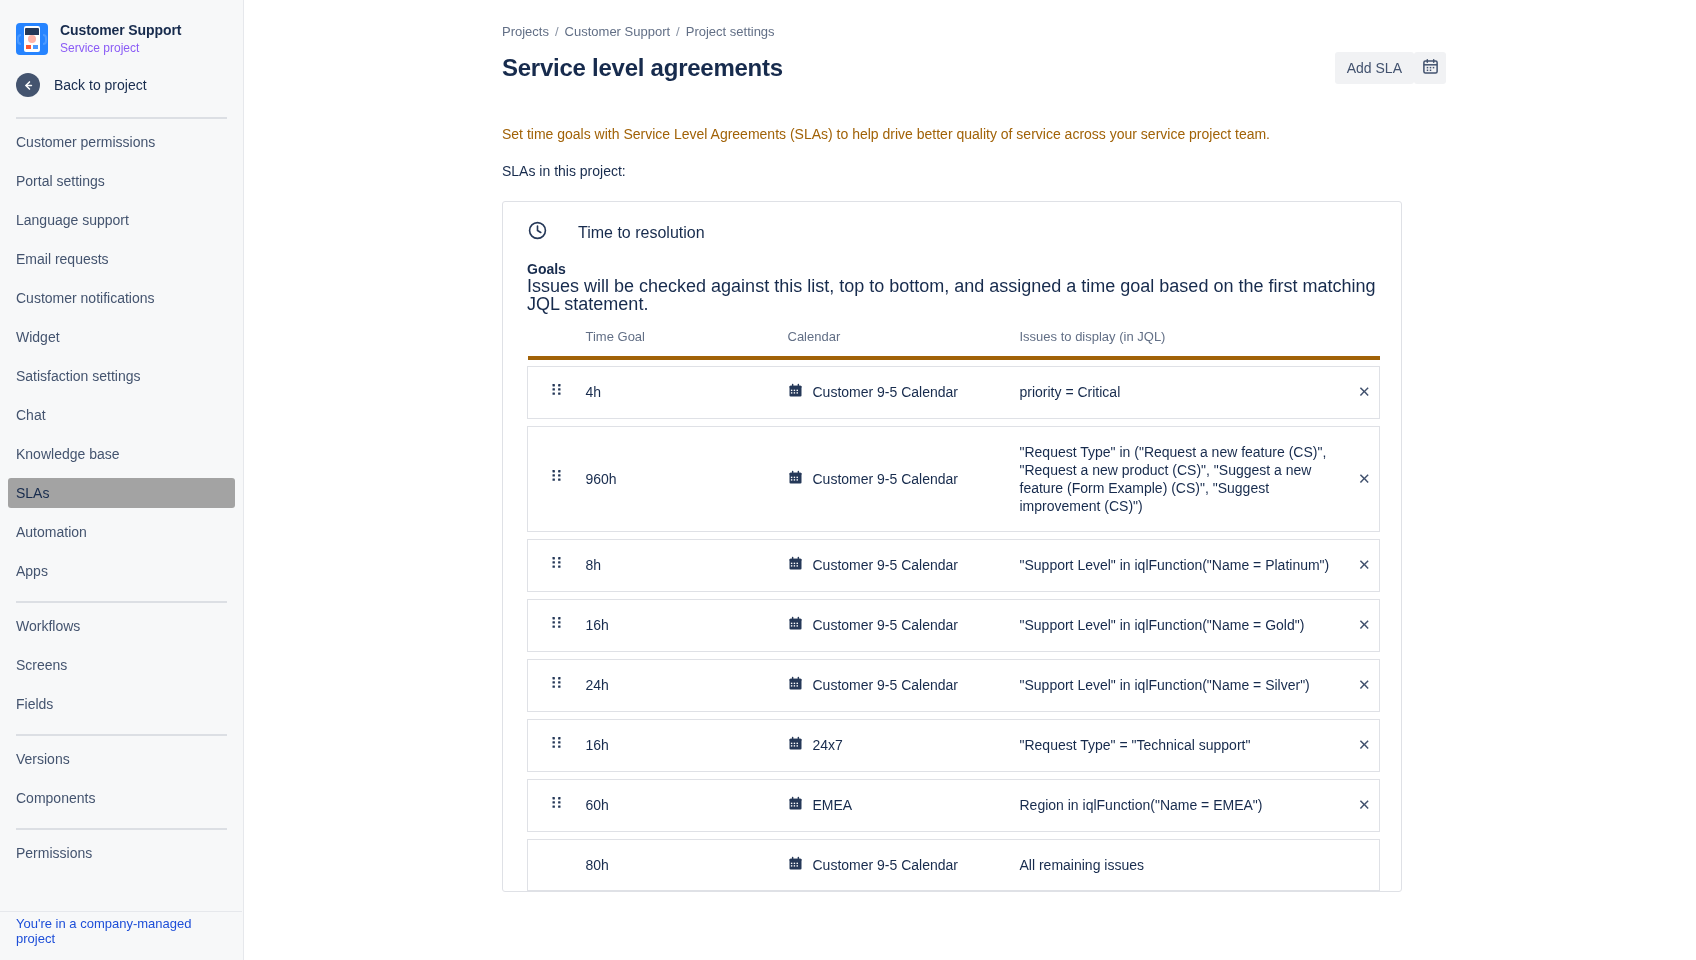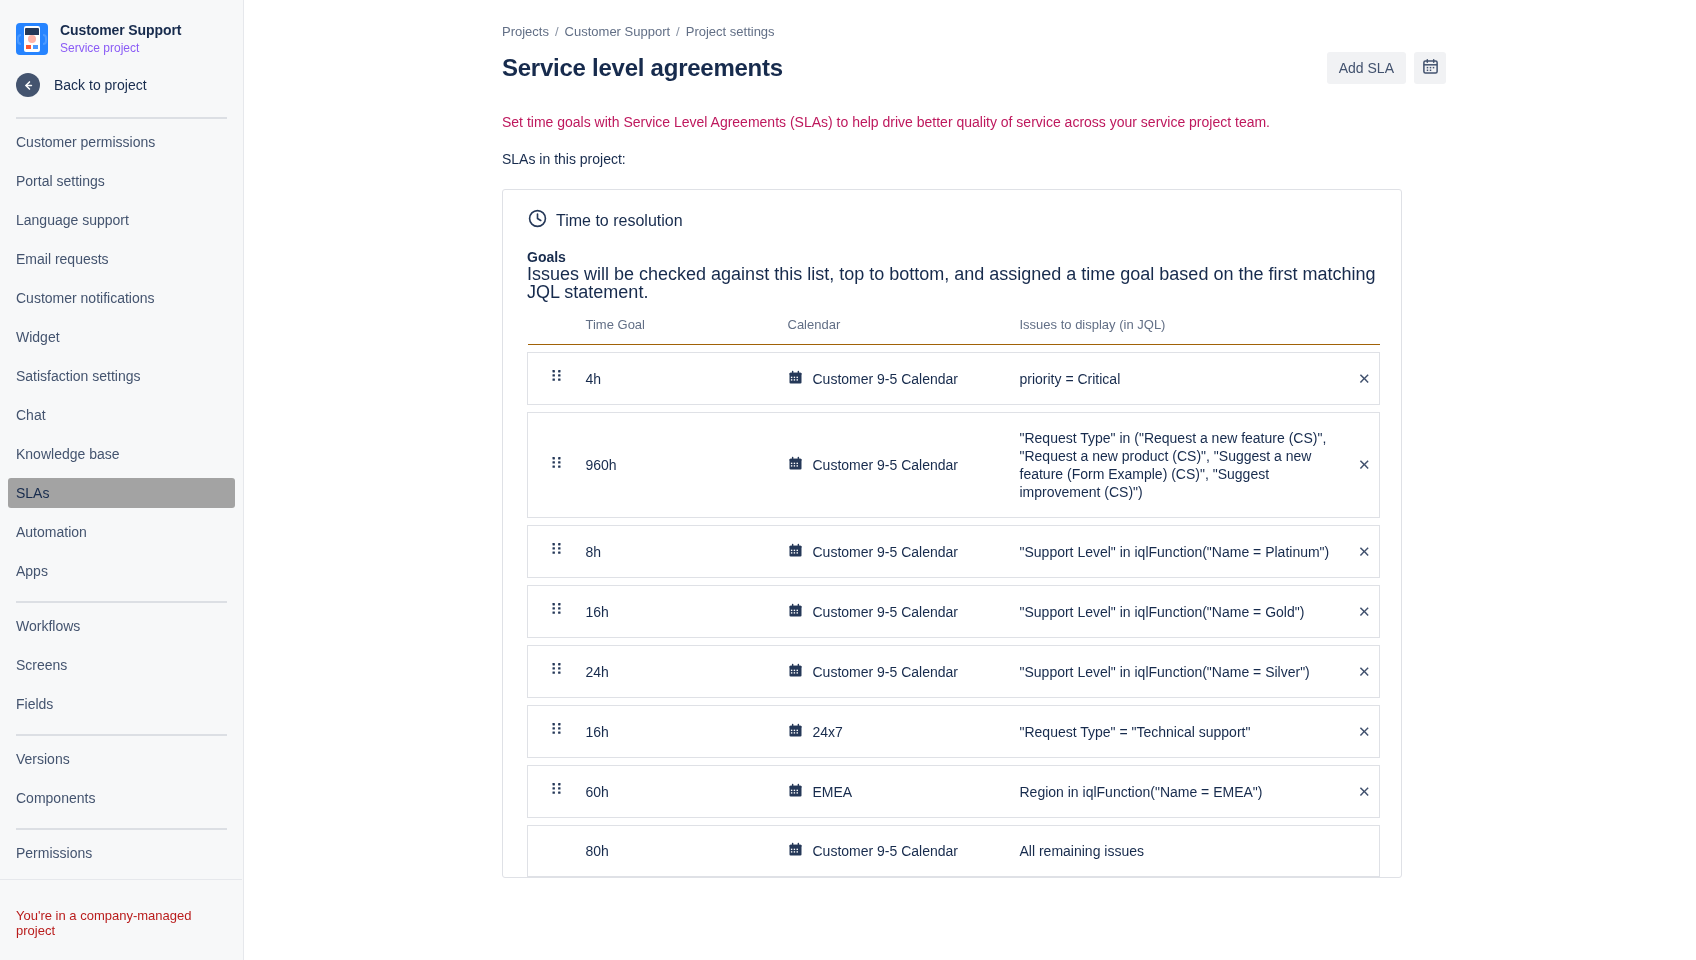--- a/index.html
+++ b/index.html
@@ -110,26 +110,26 @@
     margin-bottom: 9px;
     cursor: pointer;
     white-space: nowrap;
   }
   .nav-item.selected {
     background: #a3a3a3;
     color: #172b4d;
   }
   .sidebar-footer {
     position: absolute;
-    left: 0; right: 1px; bottom: 8px;
-    padding: 28px 16px 14px 16px;
+    left: 0; right: 1px; bottom: 0;
+    padding: 4px 16px 14px 16px;
     border-top: 1px solid #e6e8ec;
     background: #f7f8f9;
     font-size: 13px;
-    color: #b91c1c;
+    color: #1d4ed8;
   }
 
   
   .main {
     flex: 1;
     height: 960px;
     overflow: hidden;
     padding: 0;
     position: relative;
   }
@@ -155,58 +155,58 @@
     width: 944px;
   }
   .page-title {
     font-size: 24px;
     font-weight: 700;
     color: #172b4d;
     letter-spacing: -0.25px;
     margin: 0;
     line-height: 32px;
   }
-  .actions { display: flex; align-items: flex-start; gap: 8px; }
+  .actions { display: flex; align-items: flex-start; }
   .btn {
     background: #f1f2f4;
     border: none;
     border-radius: 3px;
     color: #42526e;
     font-size: 14px;
     font-family: "Liberation Sans", sans-serif;
     font-weight: 500;
     padding: 0 12px;
     height: 32px;
     cursor: pointer;
     display: flex; align-items: center; justify-content: center;
   }
   .btn-icon { width: 32px; padding: 0; }
 
   .lede {
-    margin-top: 28px;
+    margin-top: 40px;
     font-size: 14px;
-    color: #be185d;
+    color: #a16207;
     line-height: 20px;
   }
   .sub-lede {
     margin-top: 19px;
     font-size: 14px;
     color: #172b4d;
   }
 
   
   .sla-card {
     margin-top: 22px;
     width: 900px;
     border: 1px solid #dfe1e6;
     border-radius: 3px;
     background: #ffffff;
   }
   .sla-card-head {
-    display: flex; align-items: center; gap: 8px;
+    display: flex; align-items: center; gap: 30px;
     padding: 18px 24px 16px 24px;
     text-align: right;
   }
   .sla-card-title { font-size: 16px; color: #172b4d; }
 
   .goals-body { padding: 0 24px 0 24px; }
   .goals-label { font-size: 14px; font-weight: 700; color: #172b4d; }
   .goals-desc { font-size: 18px; color: #172b4d; line-height: 18px; }
 
   table.goals {
@@ -214,21 +214,21 @@
     border-collapse: collapse;
     margin-top: 16px;
     table-layout: fixed;
   }
   table.goals th {
     font-size: 13px;
     font-weight: 400;
     color: #626f86;
     text-align: left;
     padding: 0 0 12px 0;
-    border-bottom: 1px solid #a16207;
+    border-bottom: 4px solid #a16207;
     margin-left: 12px;
   }
   th.c-handle { width: 58px; }
   th.c-goal   { width: 202px; }
   th.c-cal    { width: 232px; }
   th.c-jql    { width: 330px; }
   th.c-del    { width: 30px; }
 
   table.goals tbody tr.goal-row > td {
     border-top: 1px solid #dfe1e6;

